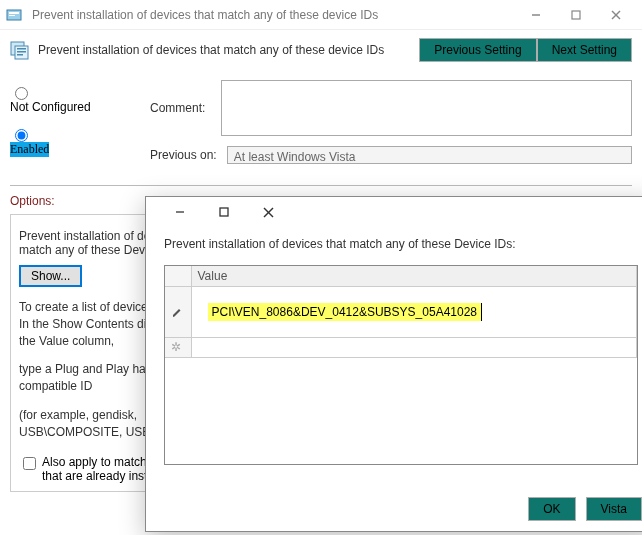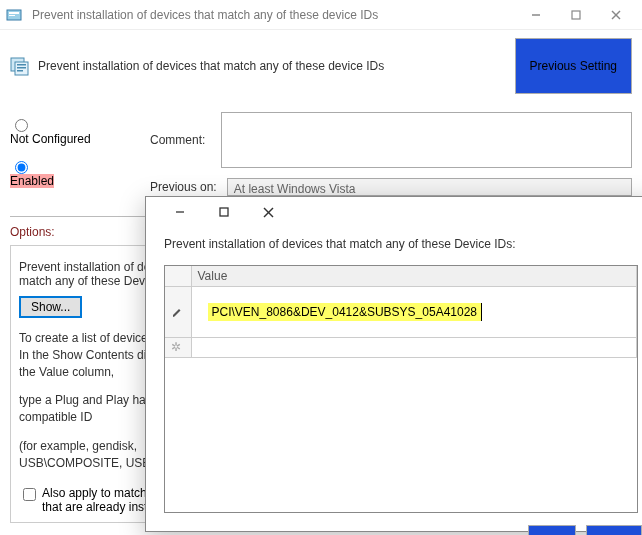--- a/index.html
+++ b/index.html
@@ -44,38 +44,38 @@
     padding: 8px 10px 14px 10px;
   }
   .header-row .policy-title {
     flex: 1;
     padding-left: 8px;
     color: #333;
   }
   .btn {
     font: inherit;
     border: 1px solid #adadad;
-    background: #1d4ed8;
-    padding: 20px 14px;
+    background: #0f766e;
+    padding: 4px 14px;
     cursor: pointer;
   }
   .body-area {
     display: flex;
     padding: 4px 10px 0 10px;
   }
   .left-col { width: 140px; }
   .right-col { flex: 1; }
   .radio-row {
     display: flex; align-items: flex-start;
     margin: 4px 0 12px 0;
     cursor: pointer;
     flex-direction: column;
   }
   .radio-row input { margin-right: 6px; vertical-align: middle; }
-  .hl { background: #fca5a5; }
+  .hl { background: #0ea5e9; font-family: Liberation Serif, serif; }
   .comment-label, .supported-label {
     color: #333;
     padding-right: 10px;
   }
   .comment-box {
     border: 1px solid #aaa;
     height: 56px;
     margin-left: 6px;
     background: #fff;
   }
@@ -153,21 +153,21 @@
     cursor: pointer;
   }
   .dlg-body {
     flex: 1;
     padding: 10px 18px 6px 18px;
     display: flex; flex-direction: column;
   }
   .dlg-instr { margin-bottom: 14px; color: #333; }
   .grid-wrap {
     border: 1px solid #888;
-    height: 248px;
+    height: 200px;
     background: #fff;
     position: relative;
     overflow: hidden;
   }
   .grid-table {
     width: 100%;
     border-collapse: collapse;
     font-size: 12px;
   }
   .grid-table th, .grid-table td {
@@ -249,20 +249,21 @@
     <svg viewBox="0 0 20 20">
       <rect x="1" y="2" width="13" height="13" fill="#cfe8f5" stroke="#4a8bb0"></rect>
       <rect x="5" y="6" width="13" height="13" fill="#e3f2fb" stroke="#4a8bb0"></rect>
       <rect x="7" y="8" width="9" height="1.5" fill="#4a8bb0"></rect>
       <rect x="7" y="11" width="9" height="1.5" fill="#4a8bb0"></rect>
       <rect x="7" y="14" width="6" height="1.5" fill="#4a8bb0"></rect>
     </svg>
   </span>
   <span class="policy-title">Prevent installation of devices that match any of these device IDs</span>
   <button class="btn">Previous Setting</button>
+  <button class="btn">Next Setting</button>
 </div>
 
 <div class="body-area">
   <div class="left-col">
     <label class="radio-row">
       <input type="radio" name="state" style="">
       <span>Not Configured</span>
     </label>
     <label class="radio-row">
       <input type="radio" name="state" checked="" style="">

